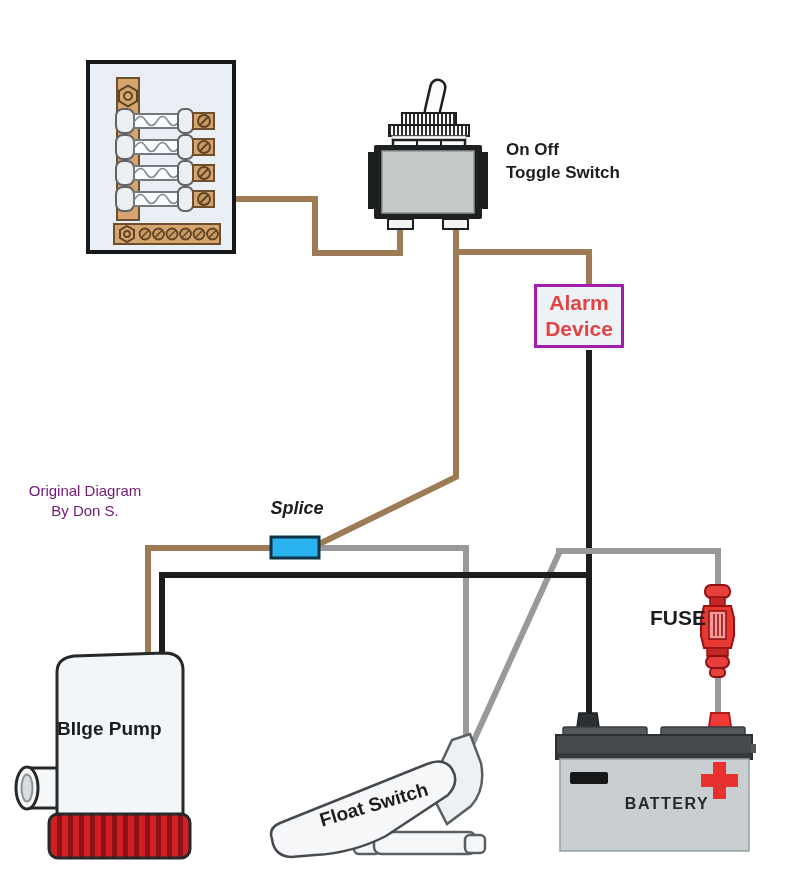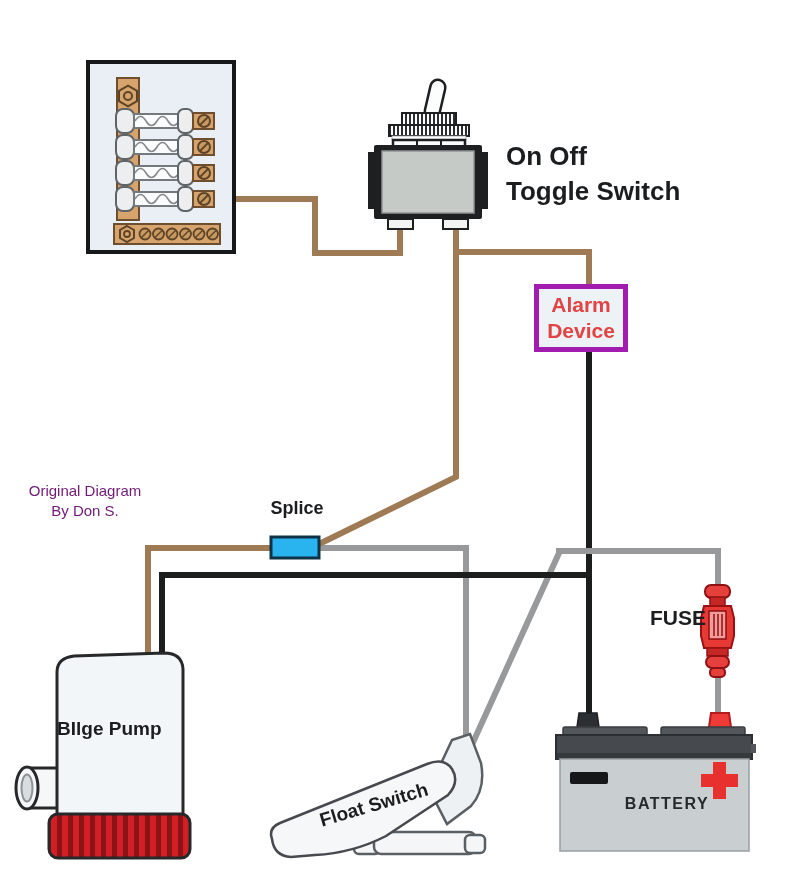--- a/index.html
+++ b/index.html
@@ -1,32 +1,32 @@
 <!DOCTYPE html>
 <html><head>
 <meta charset="utf-8">
 <style>
   html,body{margin:0;padding:0;background:#ffffff;}
   .canvas{position:relative;width:800px;height:885px;background:#ffffff;overflow:hidden;
           font-family:"Liberation Sans", sans-serif;}
   .canvas svg{position:absolute;left:0;top:0;}
   .lbl{position:absolute;color:#1b1d1f;white-space:pre-line;z-index:2;}
   .lbl-panel{left:62px;top:24px;font-size:20px;font-weight:700;}
-  .lbl-toggle{left:506px;top:139px;font-size:26px;font-weight:600;line-height:1.33;}
+  .lbl-toggle{left:506px;top:139px;font-size:17px;font-weight:600;line-height:1.33;}
   .lbl-credit{left:10px;top:481px;width:150px;text-align:center;font-size:15px;
               font-weight:500;color:#701a75;line-height:1.35;}
-  .lbl-splice{left:262px;top:498px;width:70px;text-align:center;font-size:18px;font-weight:600;}
+  .lbl-splice{left:262px;top:498px;width:70px;text-align:center;font-size:18px;font-weight:600;font-style:italic;}
   .lbl-fuse{left:650px;top:606px;font-size:21px;font-weight:700;}
   .lbl-bilge{left:57px;top:718px;width:126px;text-align:left;font-size:19px;font-weight:800;}
   .lbl-float{left:306px;top:794px;width:136px;text-align:center;font-size:19px;font-weight:800;
              transform:rotate(-16.5deg);transform-origin:center;}
   .lbl-battery{left:572px;top:795px;width:190px;text-align:center;font-size:16px;
                font-weight:800;letter-spacing:1.5px;color:#26292c;}
   .alarm-box{position:absolute;left:534px;top:284px;width:84px;height:58px;z-index:2;
-             border:5px solid #a21caf;background:#edf2f6;display:flex;align-items:center;
+             border:3px solid #a21caf;background:#edf2f6;display:flex;align-items:center;
              justify-content:center;text-align:center;}
   .alarm-box .alarm-text{color:#e24343;font-size:21px;font-weight:600;line-height:1.22;
              white-space:pre-line;}
 </style>
 </head>
 <body>
 
 <div class="canvas">
 
   <svg width="800" height="885" viewBox="0 0 800 885">

